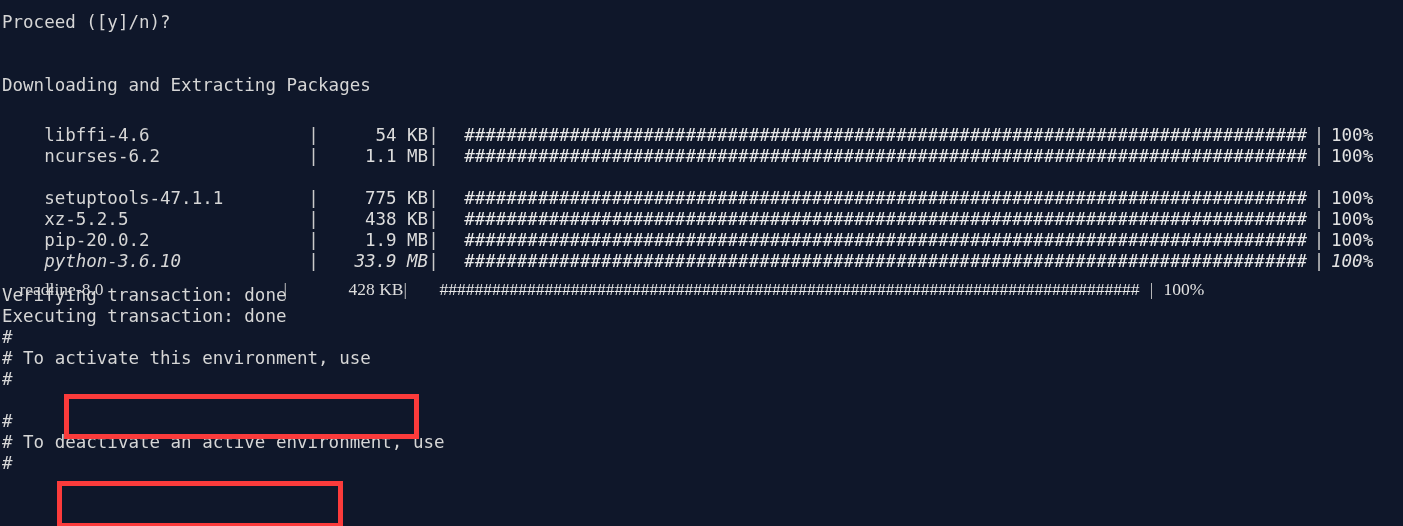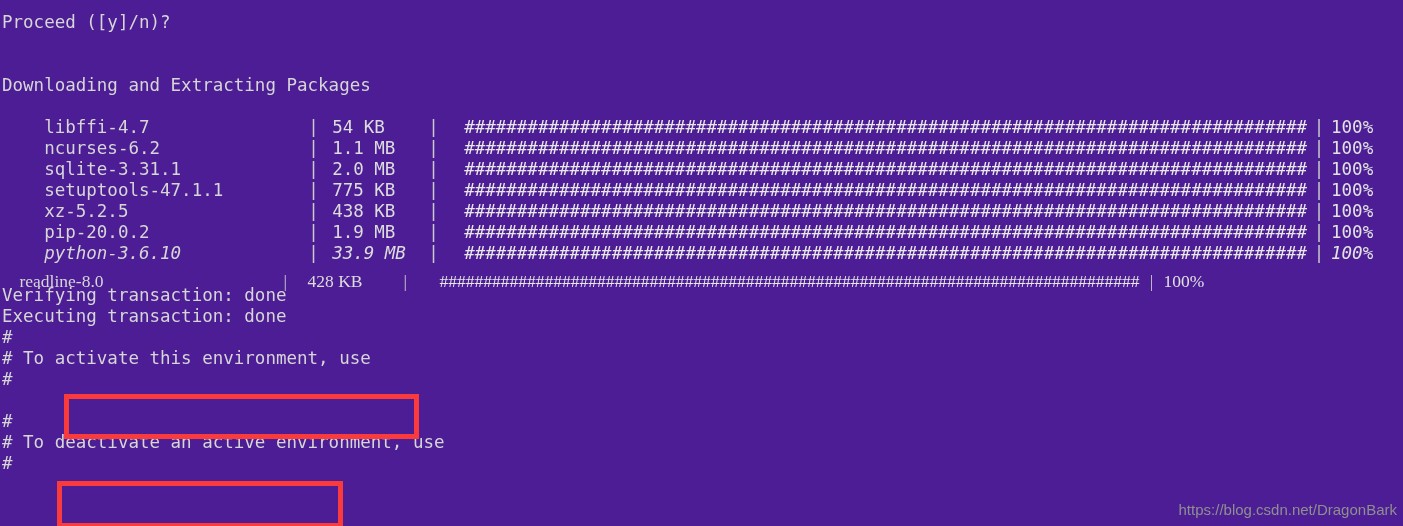--- a/index.html
+++ b/index.html
@@ -14,21 +14,21 @@
     position: relative;
     font-family: "DejaVu Sans Mono", monospace;
   }
 
   #terminal {
     position: absolute;
     left: 0;
     top: 0;
     width: 1403px;
     height: 526px;
-    background: #4c1d95;
+    background: #0f172a;
     color: #d8d8d8;
     font-family: "DejaVu Sans Mono", monospace;
     font-size: 17.5px;
     line-height: 21.2px;
     white-space: pre;
     letter-spacing: 0px;
   }
 
   .term-line {
     position: absolute;
@@ -46,25 +46,25 @@
     left: 2px;
     white-space: pre;
     font-family: "DejaVu Sans Mono", monospace;
     font-size: 17.5px;
     line-height: 21.2px;
     height: 21.2px;
     color: #d6d6d6;
   }
   .pkg-name  { display: inline-block; width: 264px; color: #d6d6d6; }
   .pkg-sep   { display: inline-block; width: 24px; color: #c9c9c9; }
-  .pkg-size  { display: inline-block; width: 96px; color: #dcdcdc; text-align: left; }
+  .pkg-size  { display: inline-block; width: 96px; color: #dcdcdc; text-align: right; }
   .pkg-sep2  { display: inline-block; width: 36px; color: #c9c9c9; }
   .pkg-bar   { display: inline-block; color: #e8e8e8; letter-spacing: 0px; }
   .pkg-sep3  { display: inline-block; width: 24px; color: #c9c9c9; text-align: center; }
-  .pkg-pct   { display: inline-block; color: #e2e2e2; }
+  .pkg-pct   { display: inline-block; color: #e2e2e2; margin-top: 8px; }
 
   
   .red-box {
     position: absolute;
     border: 5px solid #fb3b3b;
     box-sizing: border-box;
     background: transparent;
     pointer-events: none;
   }
   #red-box-activate {
@@ -99,30 +99,27 @@
   <div class="term-line" style="top:12px;">Proceed ([y]/n)?</div>
 
   <div class="term-line" style="top:33px;"></div>
 
   <div class="term-line" style="top:54px;"></div>
 
   <div class="term-line" style="top:75px;">Downloading and Extracting Packages</div>
 
   
   <div class="pkg-row" style="top:96px;">
-    <span class="pkg-name">libffi-4.7</span><span class="pkg-sep">|</span><span class="pkg-size">54 KB</span><span class="pkg-sep2">|</span><span class="pkg-bar">################################################################################</span><span class="pkg-sep3">|</span><span class="pkg-pct">100%</span>
+    <span class="pkg-name">libffi-4.6</span><span class="pkg-sep">|</span><span class="pkg-size">54 KB</span><span class="pkg-sep2">|</span><span class="pkg-bar">################################################################################</span><span class="pkg-sep3">|</span><span class="pkg-pct">100%</span>
   </div>
 
   <div class="pkg-row" style="top:117px;">
     <span class="pkg-name">ncurses-6.2</span><span class="pkg-sep">|</span><span class="pkg-size">1.1 MB</span><span class="pkg-sep2">|</span><span class="pkg-bar">################################################################################</span><span class="pkg-sep3">|</span><span class="pkg-pct">100%</span>
   </div>
 
-  <div class="pkg-row" style="top:138px;">
-    <span class="pkg-name">sqlite-3.31.1</span><span class="pkg-sep">|</span><span class="pkg-size">2.0 MB</span><span class="pkg-sep2">|</span><span class="pkg-bar">################################################################################</span><span class="pkg-sep3">|</span><span class="pkg-pct">100%</span>
-  </div>
 
   <div class="pkg-row" style="top:159px;">
     <span class="pkg-name">setuptools-47.1.1</span><span class="pkg-sep">|</span><span class="pkg-size">775 KB</span><span class="pkg-sep2">|</span><span class="pkg-bar">################################################################################</span><span class="pkg-sep3">|</span><span class="pkg-pct">100%</span>
   </div>
 
   <div class="pkg-row" style="top:180px;">
     <span class="pkg-name">xz-5.2.5</span><span class="pkg-sep">|</span><span class="pkg-size">438 KB</span><span class="pkg-sep2">|</span><span class="pkg-bar">################################################################################</span><span class="pkg-sep3">|</span><span class="pkg-pct">100%</span>
   </div>
 
   <div class="pkg-row" style="top:201px;">
@@ -153,15 +150,14 @@
 
   <div class="term-line" style="top:432px;"># To deactivate an active environment, use</div>
 
   <div class="term-line" style="top:453px;">#</div>
 
 
   <div class="red-box" id="red-box-activate"></div>
 
   <div class="red-box" id="red-box-deactivate"></div>
 
-  <div id="watermark">https://blog.csdn.net/DragonBark</div>
 
 </div>
 
 </body></html>

